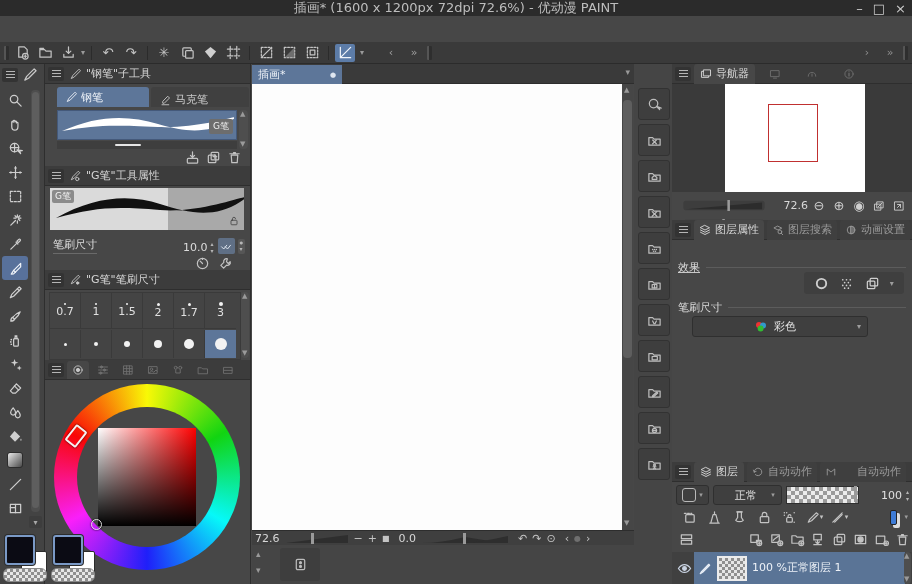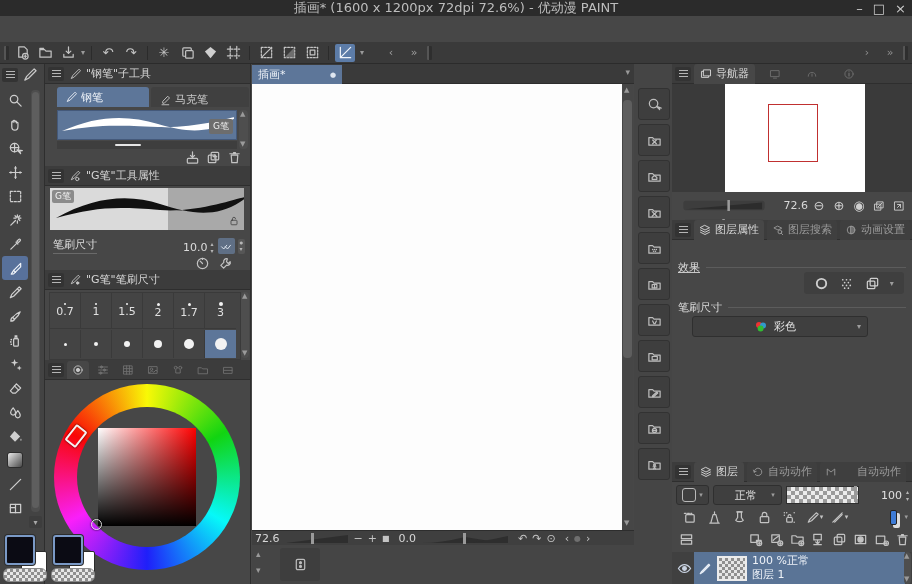--- a/index.html
+++ b/index.html
@@ -978,21 +978,21 @@
         <svg class="ic" viewBox="0 0 16 16">
             <path d="M1.5 8C3.5 5 5.6 3.8 8 3.8S12.5 5 14.5 8C12.5 11 10.4 12.2 8 12.2S3.5 11 1.5 8z"></path>
             <circle cx="8" cy="8" r="2" style="fill:currentColor"></circle>
           </svg>
       </span>
       <div class="abs row" style="left:22px;top:0;width:211px;height:32px;background:#5a7496;gap:5px;padding-left:3px;box-sizing:border-box;">
         <svg class="ic" viewBox="0 0 16 16" style="color:#e8eef6;">
             <path d="M12.5 3.5 5 11l-1.5 2.5L6 12 13.5 4.5z"></path>
           </svg>
         <span class="checker-sm" style="width:30px;height:25px;border:2px solid #ececec;box-sizing:border-box;flex:none;"></span>
-        <span style="display:flex;flex-direction:column;justify-content:center;line-height:1.25;">
+        <span style="display:flex;flex-direction:row;justify-content:center;line-height:1.25;">
           <span style="color:#eef2f8;">100 %正常</span>
           <span style="color:#eef2f8;">图层 1</span>
         </span>
       </div>
       <div class="abs vscroll" style="right:1px;top:0;width:7px;height:32px;">
         <span class="sbarrow abs" style="left:0px;top:1px;">▲</span>
         <span class="sbarrow abs" style="left:0px;bottom:1px;">▼</span>
       </div>
     </div>
   </div>

